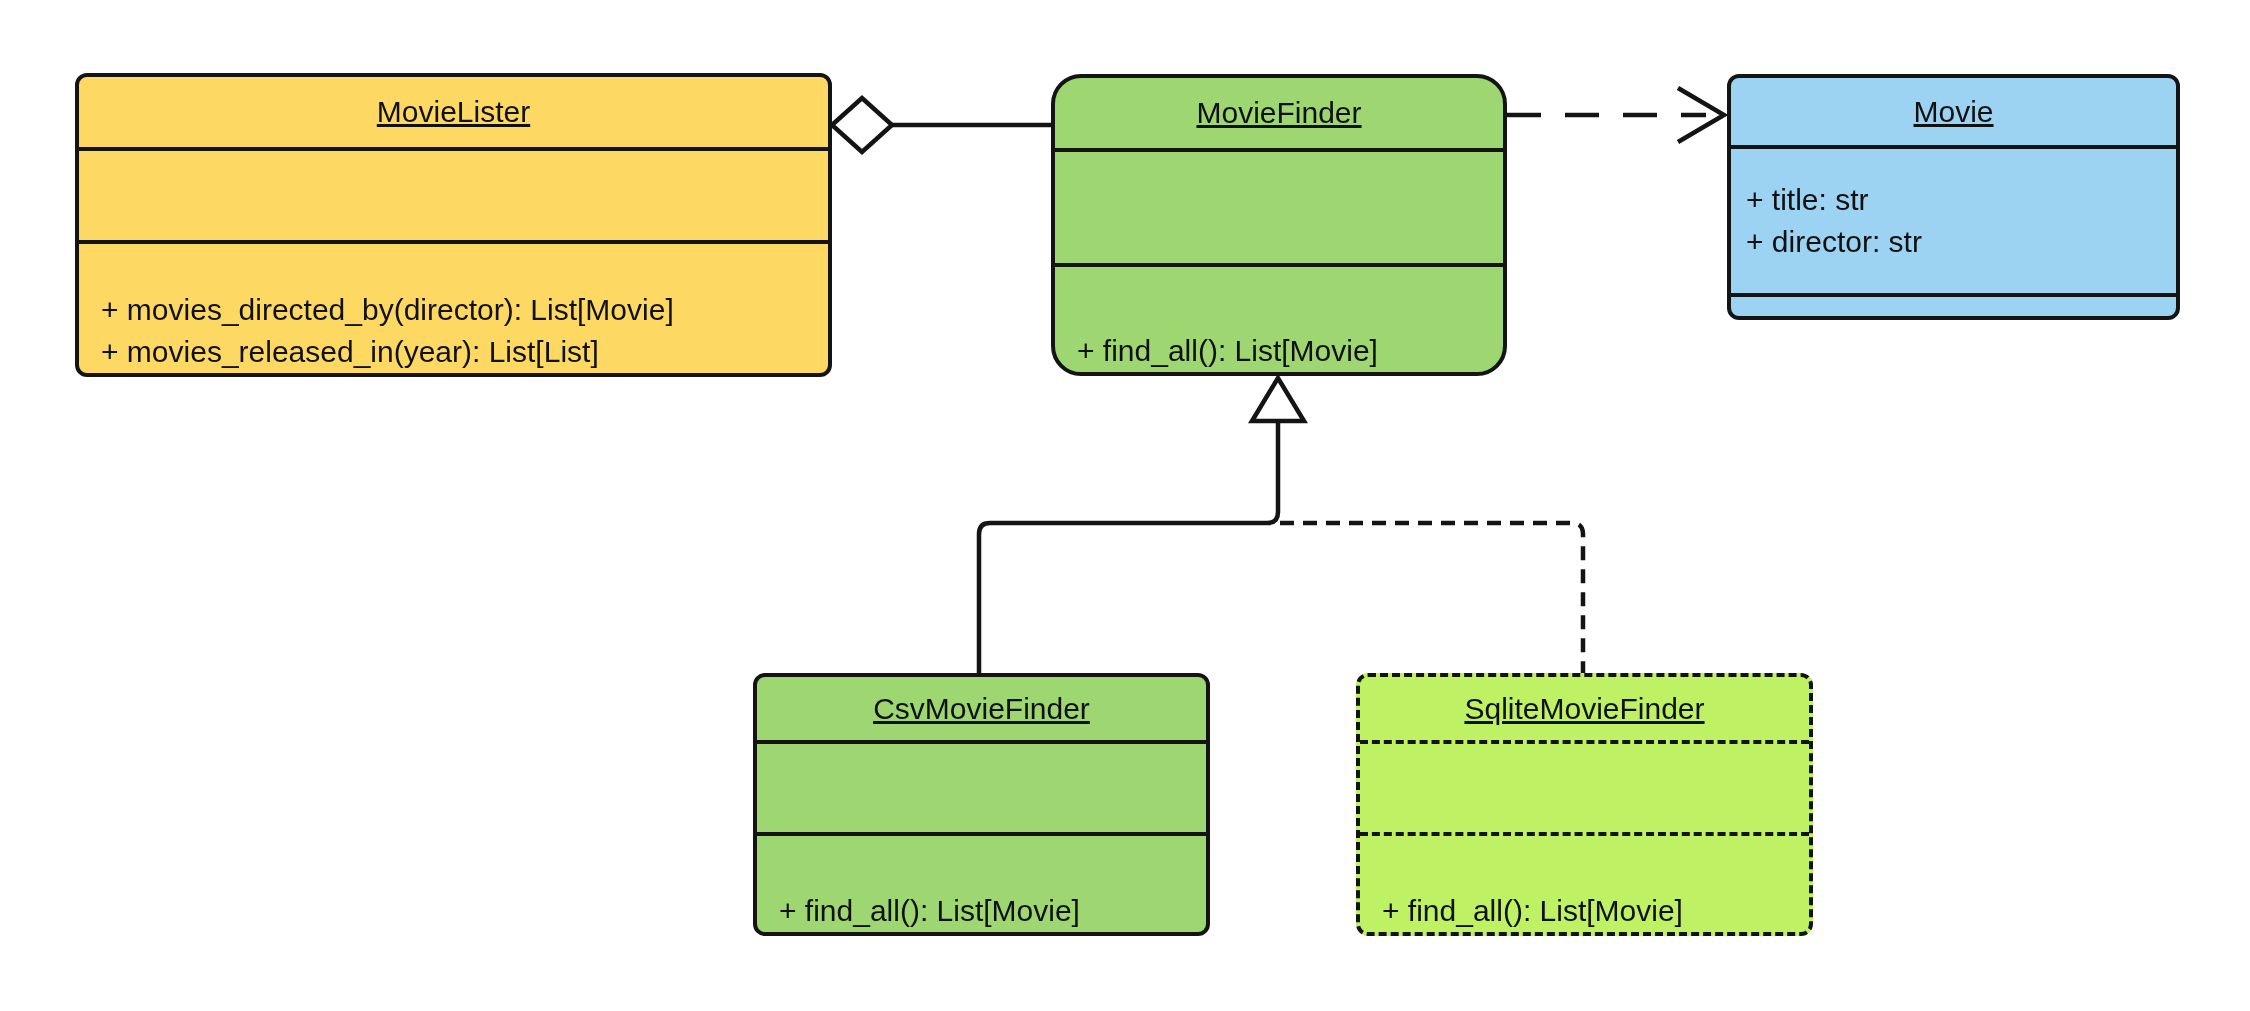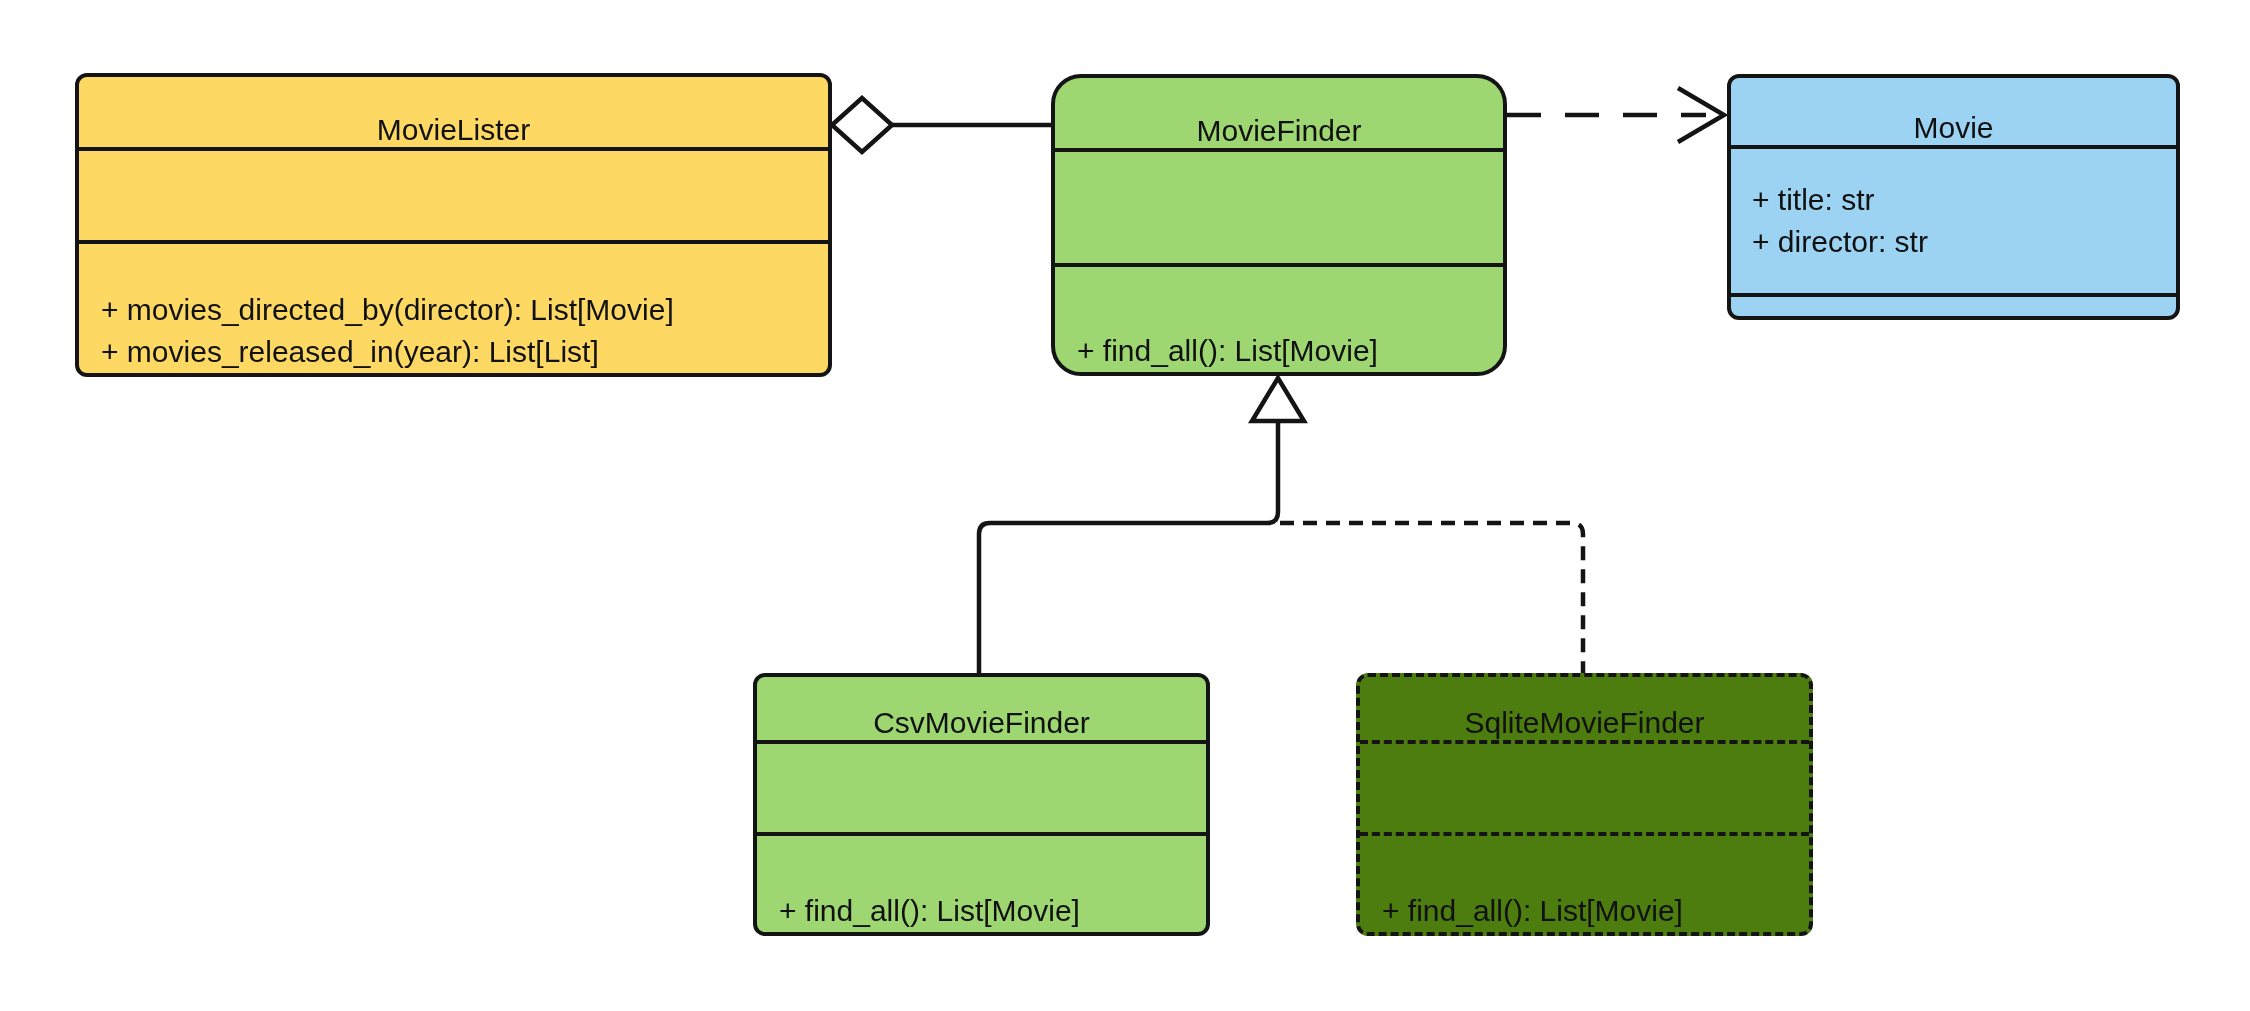--- a/index.html
+++ b/index.html
@@ -19,30 +19,31 @@
     border-radius: 12px;
     display: flex;
     flex-direction: column;
     font-size: 30px;
   }
   .cls.dashed { border-style: dashed; }
   .compartment { box-sizing: border-box; }
   .hdr {
     height: var(--h1);
     display: flex;
-    align-items: flex-end;
+    align-items: center;
     justify-content: center;
+    text-decoration: underline;
   }
   .attrs {
     height: var(--h2);
     border-top: 4px solid #141414;
     display: flex;
     flex-direction: column;
     justify-content: center;
-    padding-left: 21px;
+    padding-left: 15px;
   }
   .methods {
     flex: 1;
     border-top: 4px solid #141414;
     display: flex;
     flex-direction: column;
     justify-content: flex-end;
     padding-left: 22px;
   }
   .cls.dashed .attrs, .cls.dashed .methods { border-top-style: dashed; }
@@ -95,21 +96,21 @@
   <div class="cls" style="left: 753px; top: 673px; width: 457px; height: 263px; --h1: 63px; --h2: 92px; background-color: rgb(158, 214, 114);">
     <div class="compartment hdr">
       <span>CsvMovieFinder</span>
     </div>
     <div class="compartment attrs"></div>
     <div class="compartment methods">
       <div class="member">+ find_all(): List[Movie]</div>
     </div>
   </div>
 
-  <div class="cls dashed" style="left: 1356px; top: 673px; width: 457px; height: 263px; --h1: 63px; --h2: 92px; background-color: #4d7c0f;">
+  <div class="cls dashed" style="left: 1356px; top: 673px; width: 457px; height: 263px; --h1: 63px; --h2: 92px; background-color: #bef264;">
     <div class="compartment hdr">
       <span>SqliteMovieFinder</span>
     </div>
     <div class="compartment attrs"></div>
     <div class="compartment methods">
       <div class="member">+ find_all(): List[Movie]</div>
     </div>
   </div>
 
   <svg class="edges" viewBox="0 0 2250 1011" xmlns="http://www.w3.org/2000/svg">

